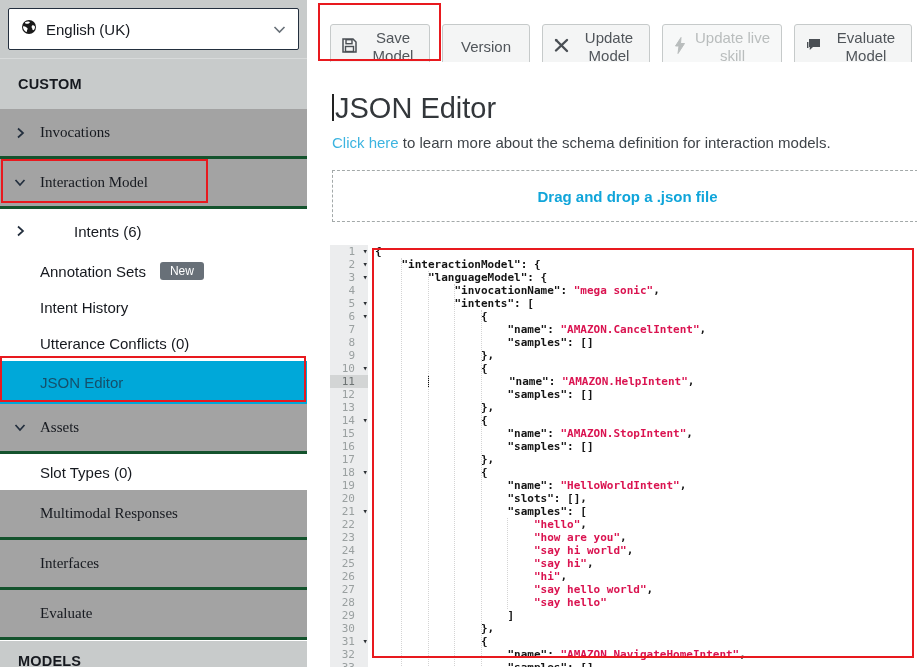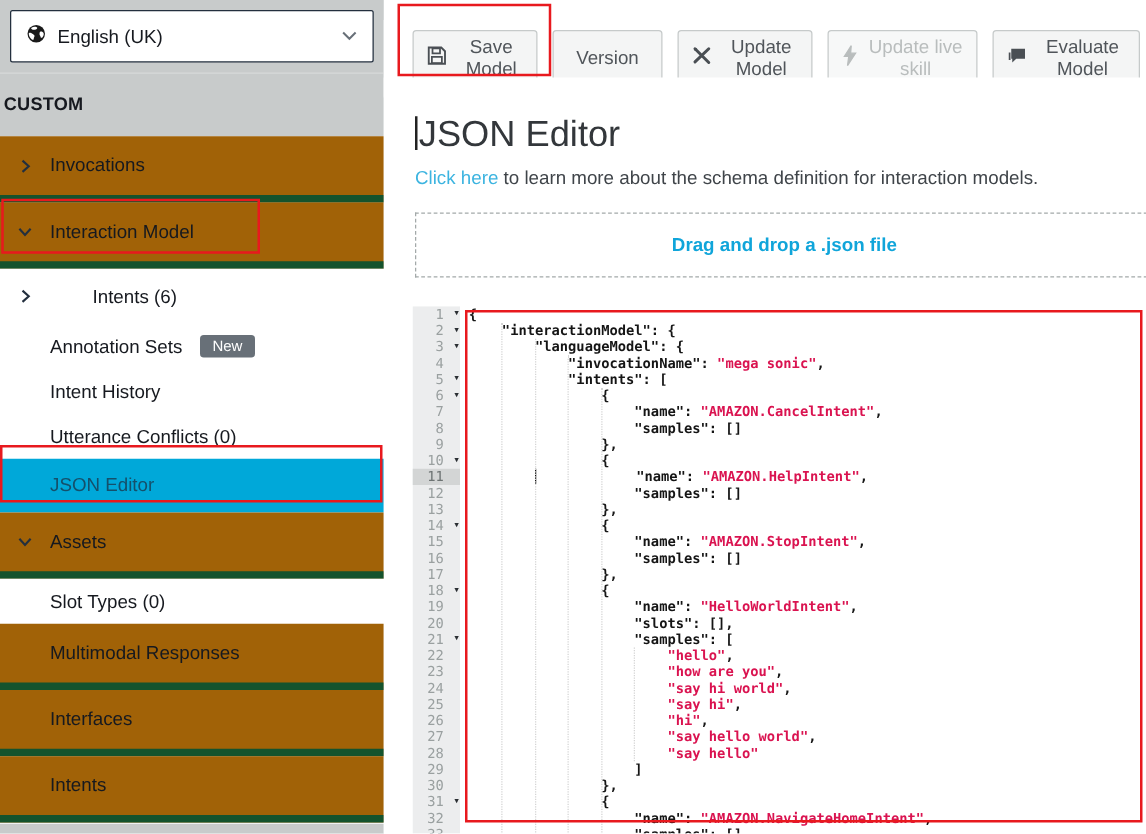--- a/index.html
+++ b/index.html
@@ -7,27 +7,27 @@
        font-family:"Liberation Sans",sans-serif;color:#16191f;background:#fff;}
 
   
   .sidebar{position:absolute;left:0;top:0;width:307px;height:598px;background:#fff;
            display:flex;flex-direction:column;justify-content:space-between;}
   .lang-area{height:58px;background:#c8cbcb;border-bottom:1px solid #d8dada;flex:0 0 auto;}
   .lang-select{margin:8px;height:40px;background:#fff;border:1px solid #232f3e;border-radius:2px;
                display:flex;align-items:center;padding:0 12px;cursor:pointer;}
   .lang-select .glabel{font-size:15px;margin-left:9px;flex:1;}
   .sec-header{height:50px;background:#c8cbcb;display:flex;align-items:center;
-              padding-left:3px;font-weight:bold;font-size:14.5px;letter-spacing:.2px;flex:0 0 auto;}
+              padding-left:18px;font-weight:bold;font-size:14.5px;letter-spacing:.2px;flex:0 0 auto;}
   .sec-header.models{height:39px;margin-top:1px;}
   .nav-item{display:flex;align-items:center;flex:0 0 auto;cursor:pointer;font-size:15px;}
   .nav-item .chev{width:40px;display:flex;justify-content:center;align-items:center;flex:0 0 auto;}
   .nav-item .lbl{padding-left:0;}
   .nav-item.nochev .lbl{margin-left:40px;}
-  .nav-item.top{height:47px;background:#a16207;border-bottom:6px solid #14532d;}
+  .nav-item.top{height:47px;background:#a3a3a3;border-bottom:3px solid #14532d;font-family:Liberation Serif, serif;}
   .nav-item.sub{height:36px;background:#fff;}
   .nav-item.sub.chevrow{height:44px;gap:34px;}
   .nav-item.active{height:43px;background:#00a8d9;color:#14506b;}
   .badge{background:#687078;color:#fff;font-size:12px;border-radius:3px;
          padding:3px 10px;margin-left:14px;line-height:1;}
 
   
   .toolbar{position:absolute;left:307px;top:16px;width:610px;height:62px;background:#fff;
            border-bottom:1px solid #d9dbdb;display:flex;align-items:center;padding-left:23px;box-sizing:border-box;}
   .tbtn{height:46px;background:#f4f5f5;border:1px solid #c6caca;border-radius:3px;
@@ -145,21 +145,21 @@
         <div class="nav-item sub nochev">
           <span class="lbl">Slot Types (0)</span>
         </div>
         <div class="nav-item top nochev">
           <span class="lbl">Multimodal Responses</span>
         </div>
         <div class="nav-item top nochev">
           <span class="lbl">Interfaces</span>
         </div>
         <div class="nav-item top nochev">
-          <span class="lbl">Intents</span>
+          <span class="lbl">Evaluate</span>
         </div>
       </div>
     <div class="sec-header models">MODELS</div>
 
   </div>
 
   <div class="toolbar">
     <div id="toolbar-buttons" style="display:flex;align-items:center;">
         <div class="tbtn" style="width: 100px;">
           <span class="ic"><svg width="17" height="17" viewBox="0 0 17 17">

